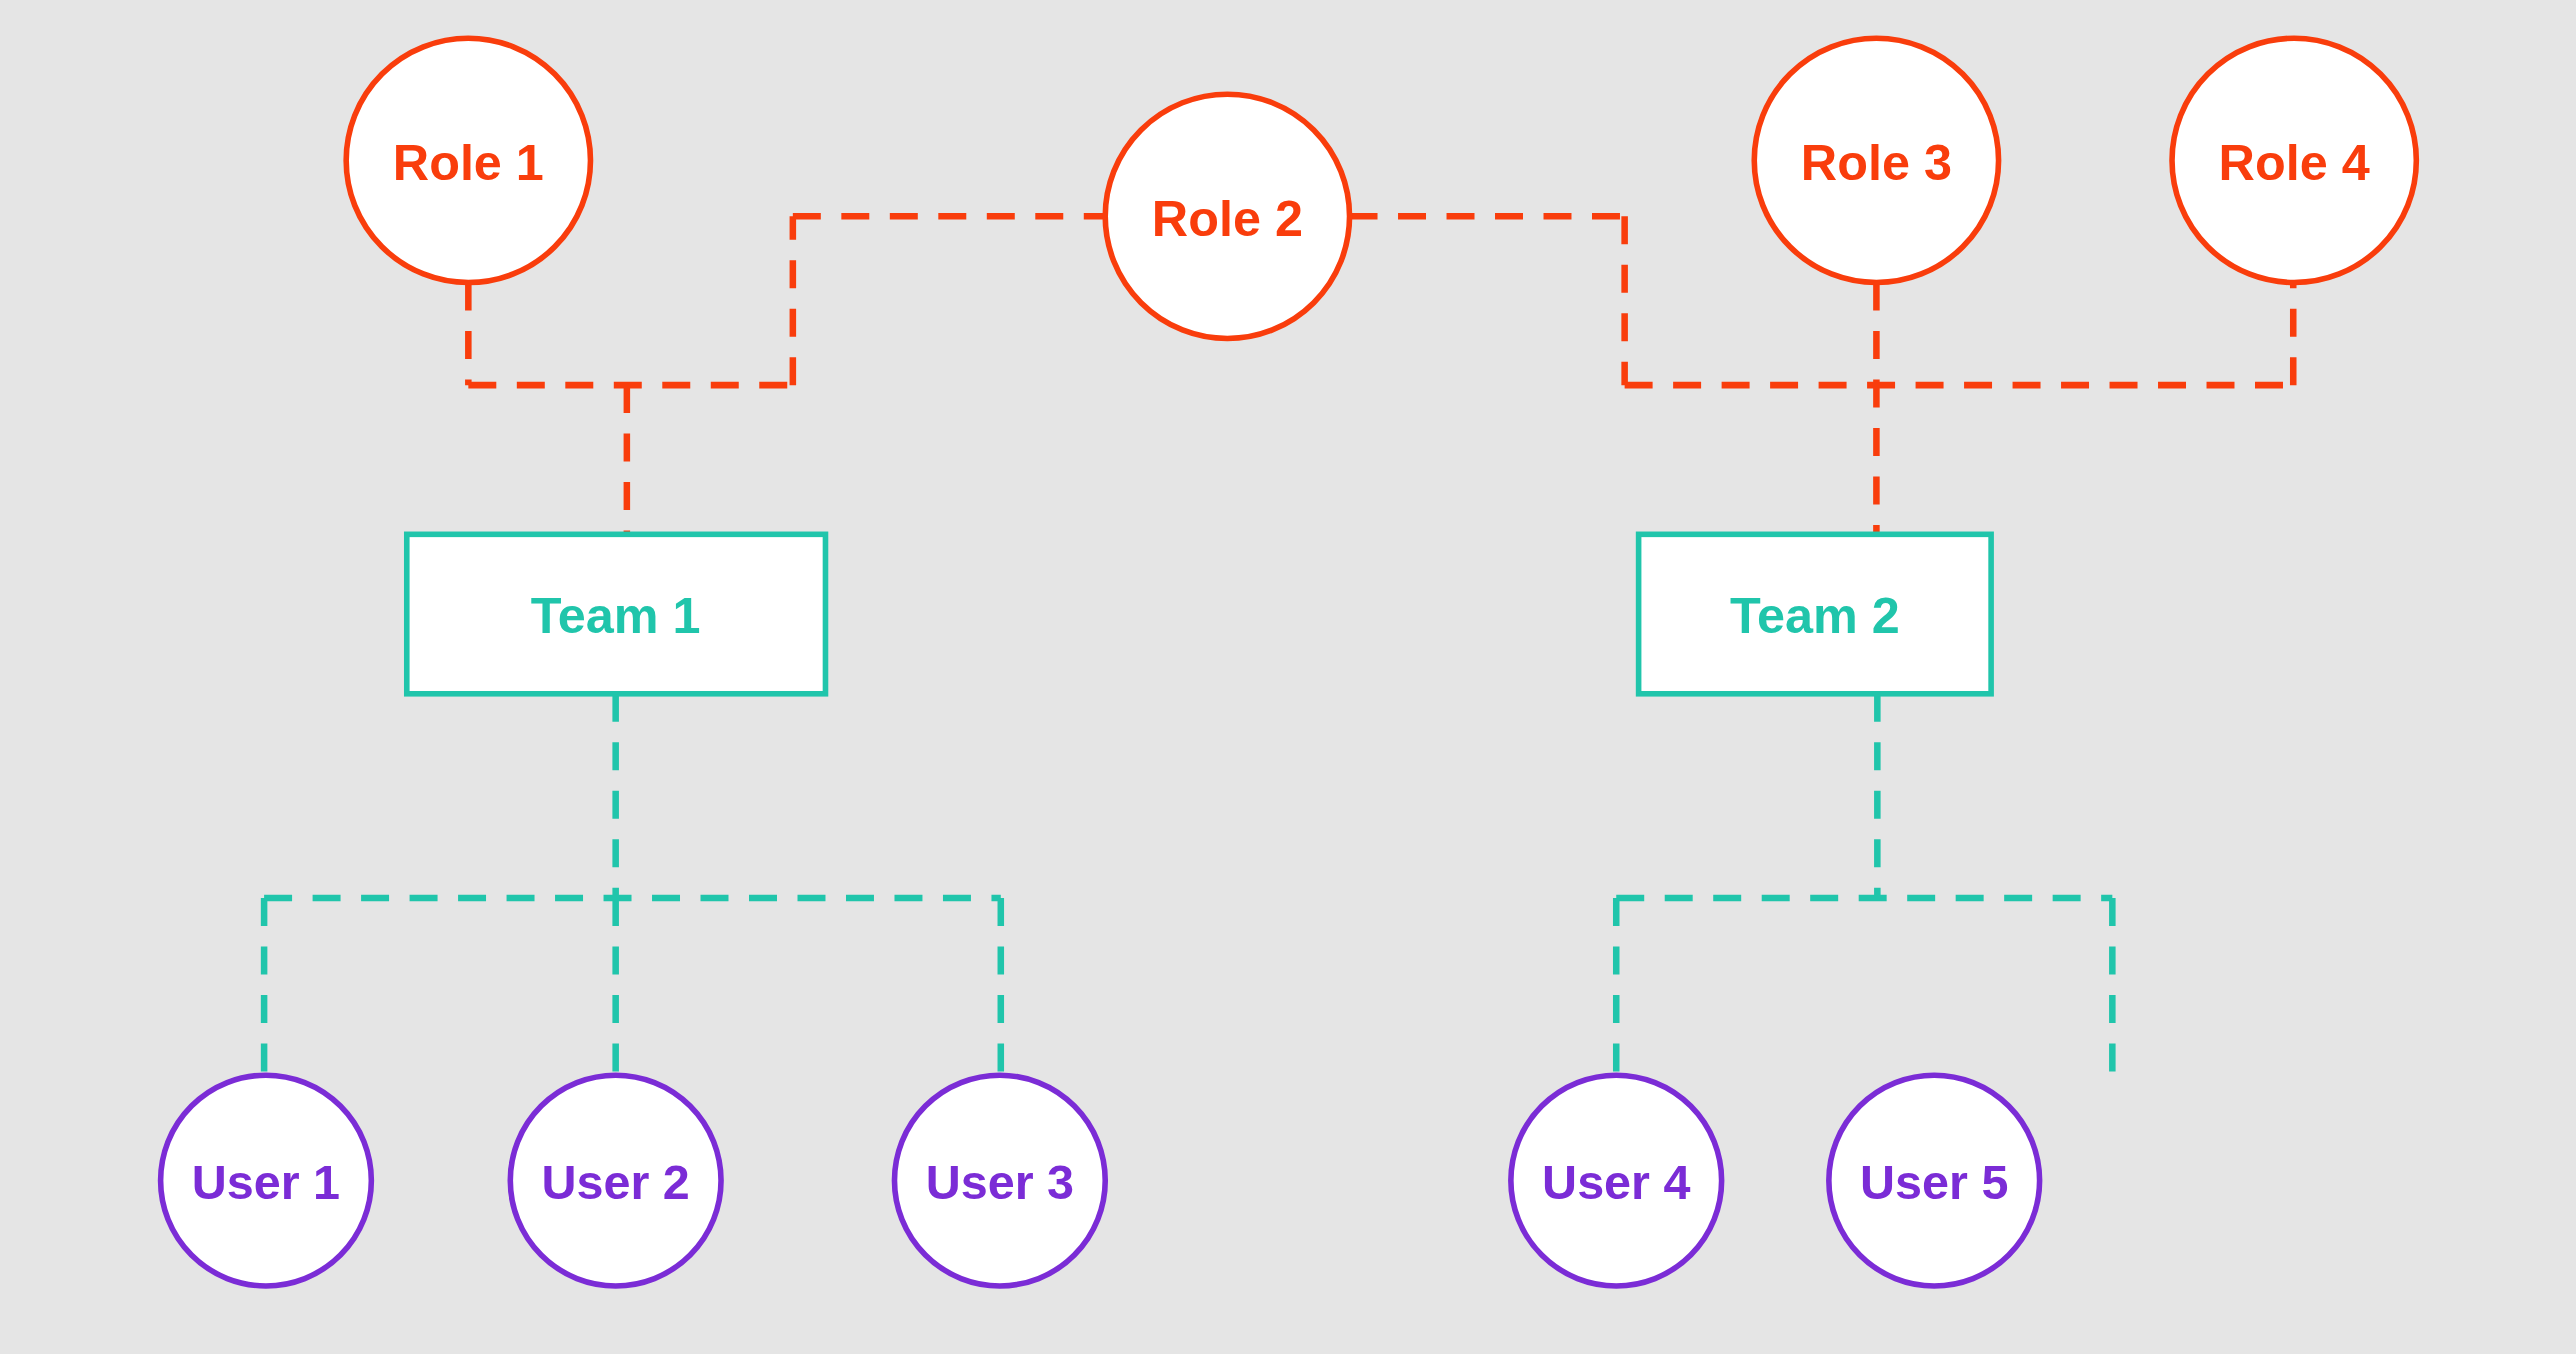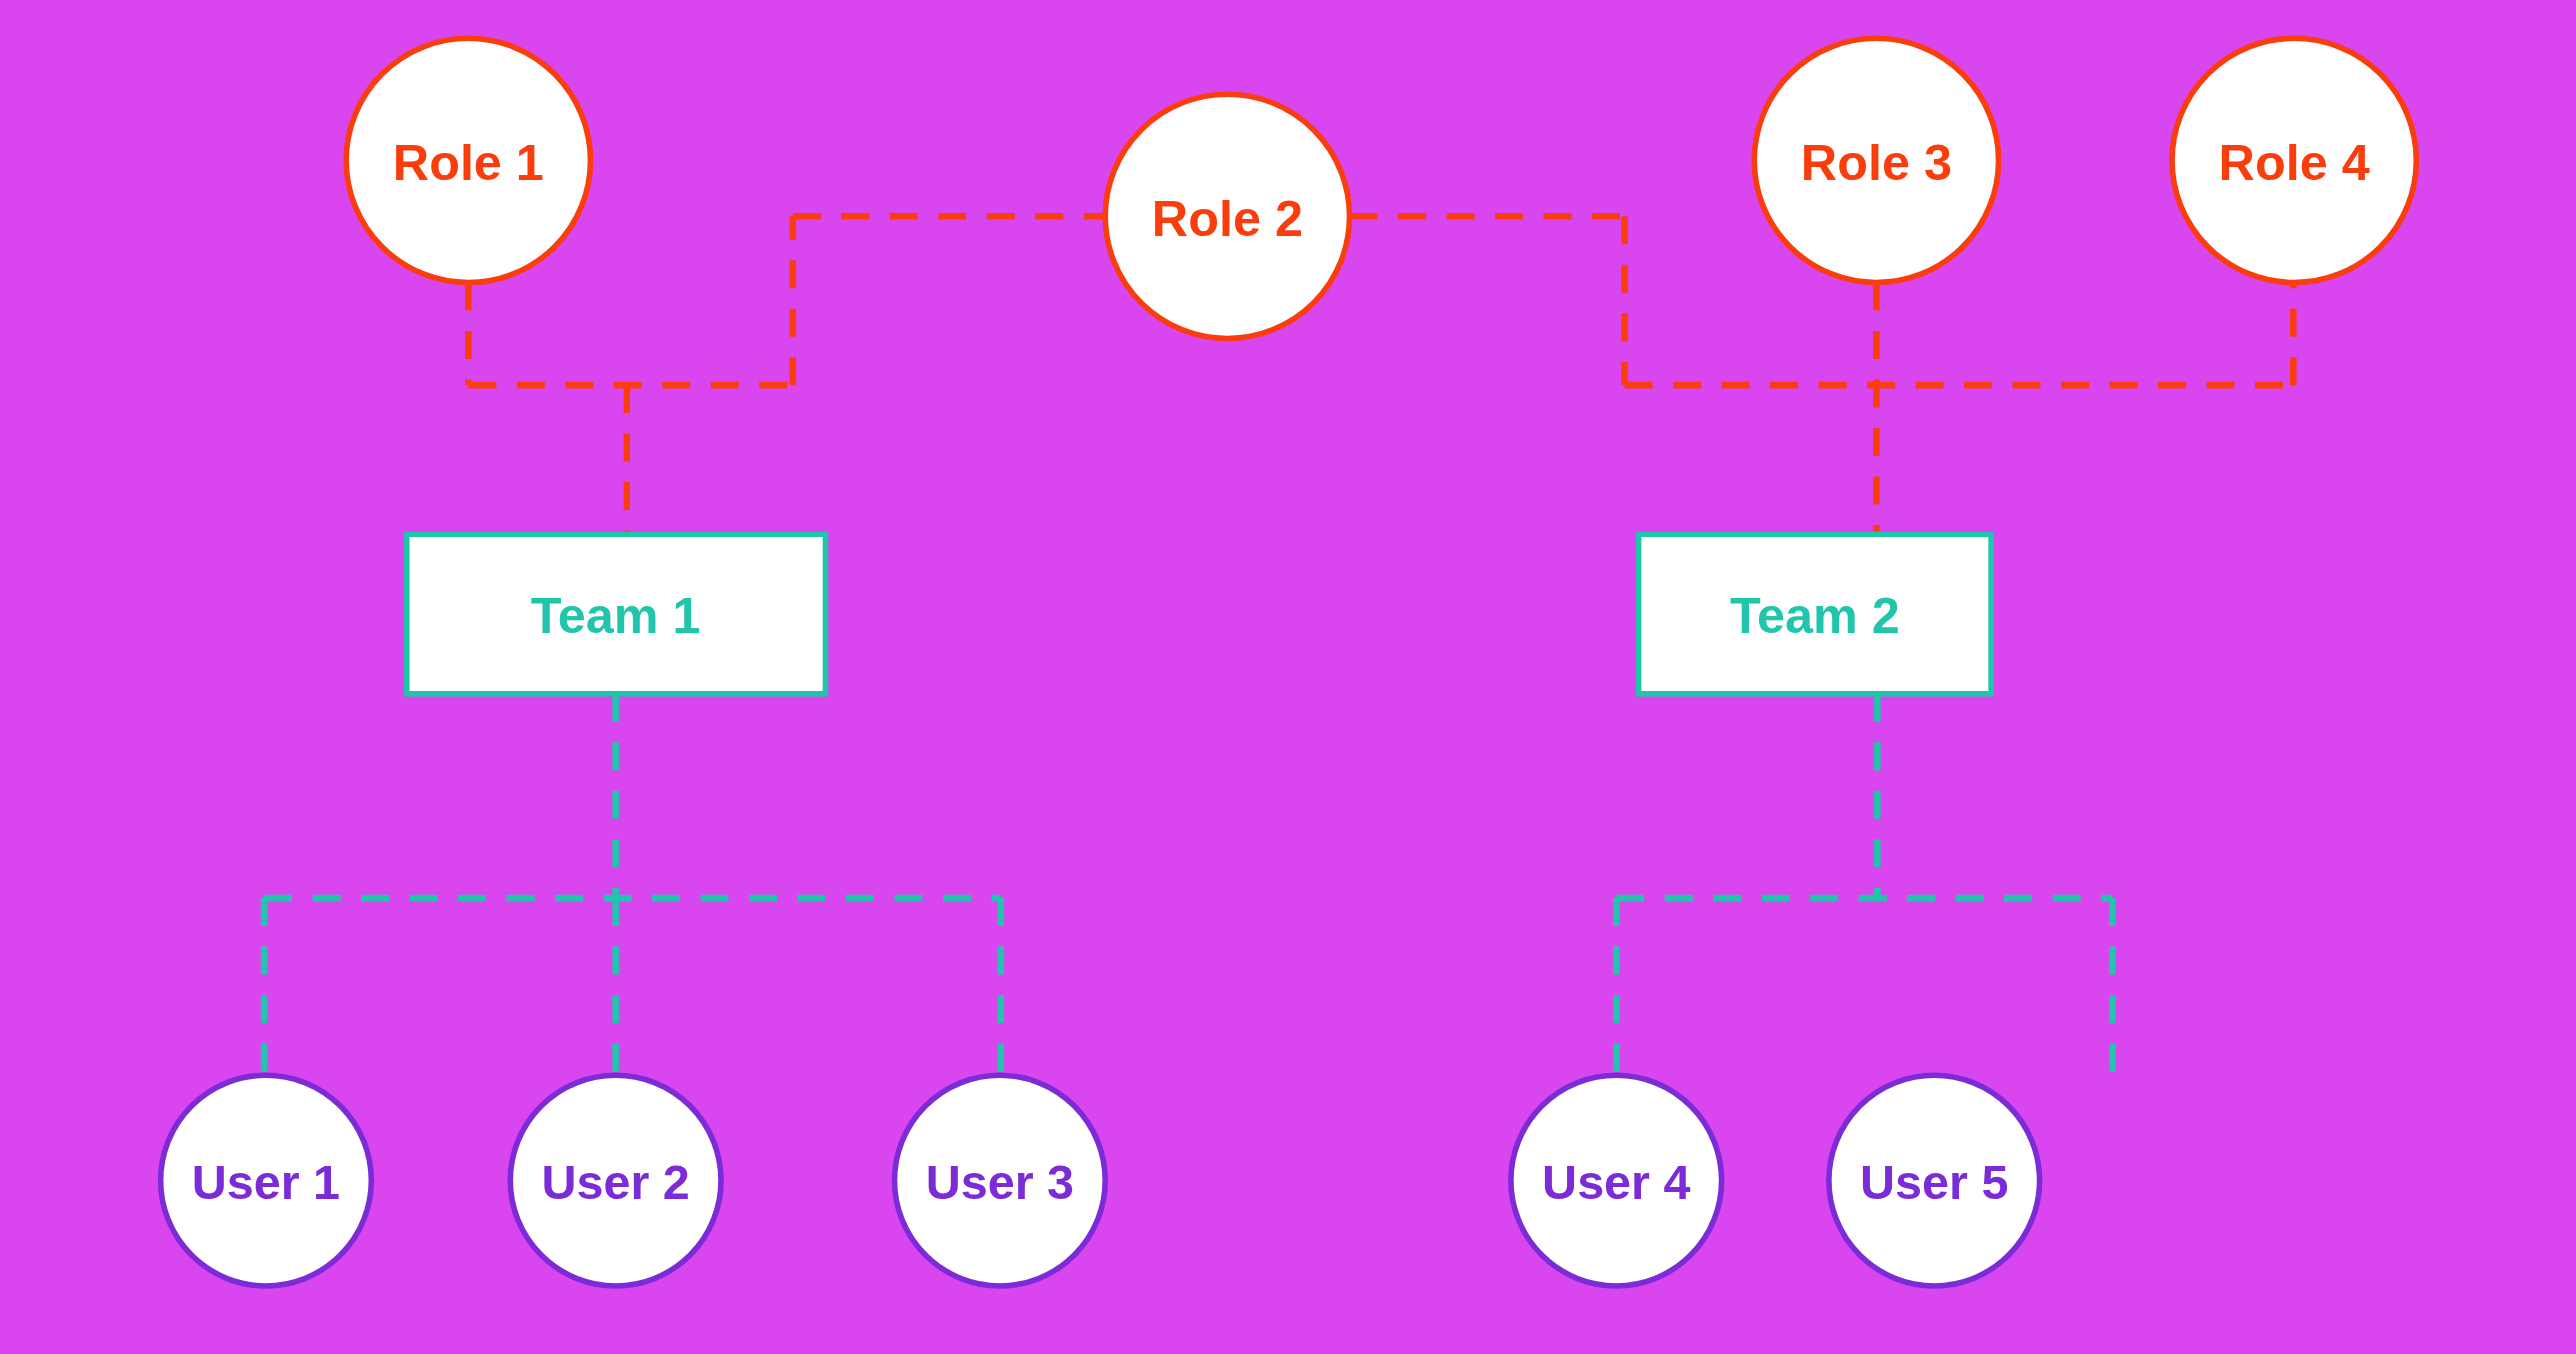--- a/index.html
+++ b/index.html
@@ -8,21 +8,21 @@
     padding: 0;
     background: #ffffff;
   }
   body {
     font-family: "Liberation Sans", sans-serif;
   }
   #canvas {
     position: relative;
     width: 2576px;
     height: 1354px;
-    background: #d946ef;
+    background: #e5e5e5;
     overflow: hidden;
   }
   #canvas svg {
     position: absolute;
     top: 0;
     left: 0;
     width: 2576px;
     height: 1354px;
     display: block;
   }

